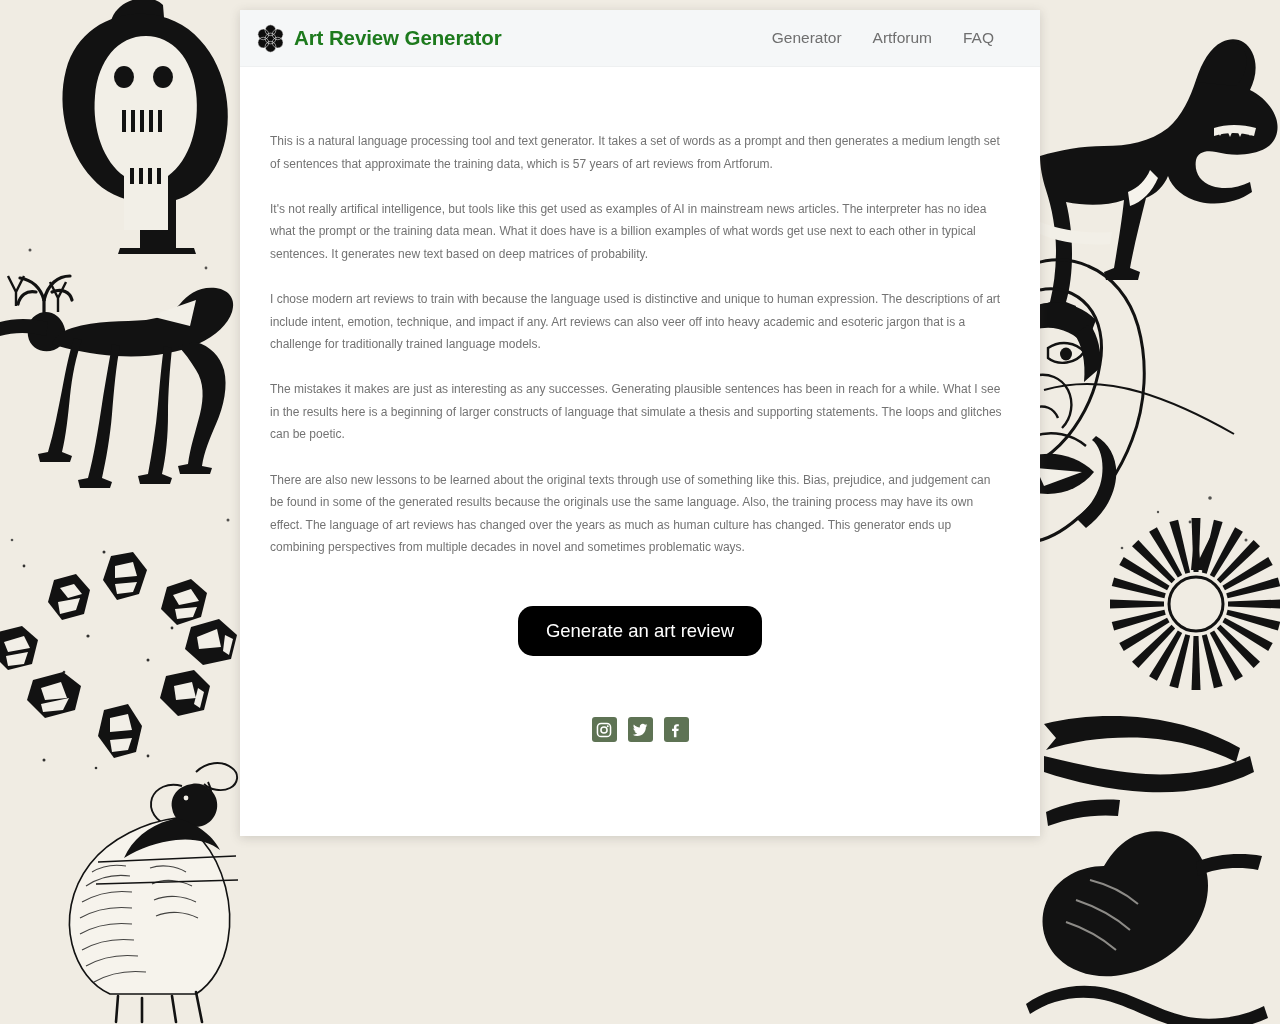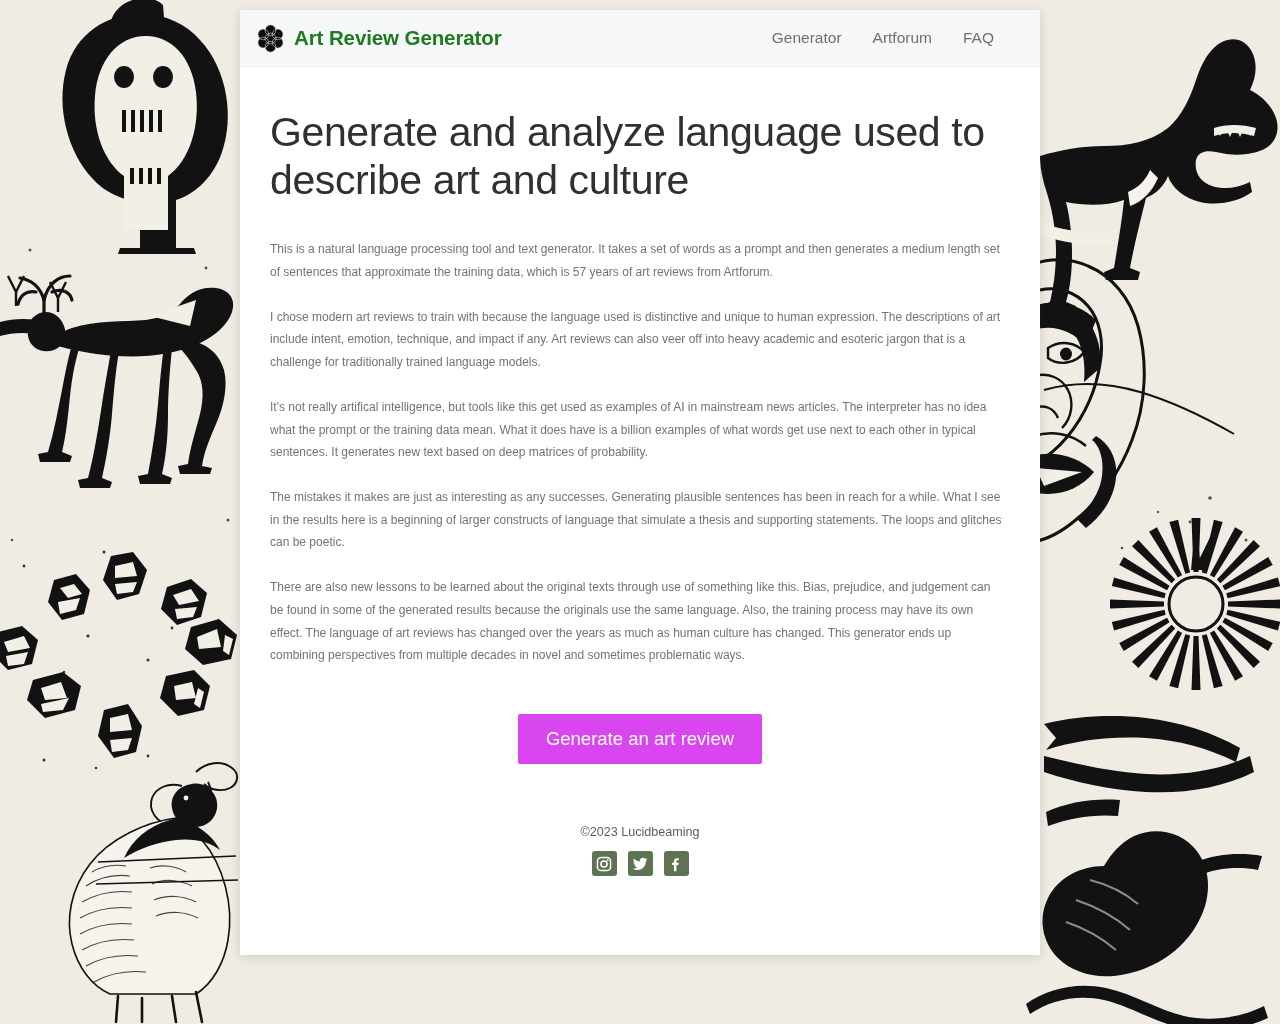--- a/index.html
+++ b/index.html
@@ -27,21 +27,21 @@
     pointer-events: none;
   }
   .bg-art svg { display: block; width: 1280px; height: 1024px; }
 
   
   .page-card {
     position: absolute;
     left: 240px;
     top: 10px;
     width: 800px;
-    height: 945px;
+    height: 826px;
     background: #ffffff;
     z-index: 2;
     box-shadow: 0 2px 10px rgba(60,58,50,0.18);
   }
 
   
   .site-header {
     height: 57px;
     background: #f5f7f8;
     display: flex;
@@ -100,26 +100,26 @@
     max-width: 735px;
   }
 
   
   .cta-wrap {
     display: flex;
     justify-content: center;
     margin-top: 47px;
   }
   .cta-button {
-    background: #d946ef;
+    background: #000000;
     color: #ffffff;
     font-size: 18.5px;
     font-family: "Liberation Sans", sans-serif;
     border: none;
-    border-radius: 2px;
+    border-radius: 15px;
     padding: 16px 28px;
     cursor: pointer;
     line-height: 1;
   }
 
   
   .site-footer {
     margin-top: 61px;
     text-align: center;
   }
@@ -525,36 +525,34 @@
     </a>
 
     <nav class="nav">
       <a class="nav-link" href="#">Generator</a>
       <a class="nav-link" href="#">Artforum</a>
       <a class="nav-link" href="#">FAQ</a>
     </nav>
   </header>
 
   <main class="content">
-    <h1 class="headline">Generate and analyze language used to describe art and culture</h1>
 
     <section class="body-copy">
       <p>This is a natural language processing tool and text generator. It takes a set of words as a prompt and then generates a medium length set of sentences that approximate the training data, which is 57 years of art reviews from Artforum.</p>
+      <p>It's not really artifical intelligence, but tools like this get used as examples of AI in mainstream news articles. The interpreter has no idea what the prompt or the training data mean. What it does have is a billion examples of what words get use next to each other in typical sentences. It generates new text based on deep matrices of probability.</p>
       <p>I chose modern art reviews to train with because the language used is distinctive and unique to human expression. The descriptions of art include intent, emotion, technique, and impact if any. Art reviews can also veer off into heavy academic and esoteric jargon that is a challenge for traditionally trained language models.</p>
-      <p>It's not really artifical intelligence, but tools like this get used as examples of AI in mainstream news articles. The interpreter has no idea what the prompt or the training data mean. What it does have is a billion examples of what words get use next to each other in typical sentences. It generates new text based on deep matrices of probability.</p>
       <p>The mistakes it makes are just as interesting as any successes. Generating plausible sentences has been in reach for a while. What I see in the results here is a beginning of larger constructs of language that simulate a thesis and supporting statements. The loops and glitches can be poetic.</p>
       <p>There are also new lessons to be learned about the original texts through use of something like this. Bias, prejudice, and judgement can be found in some of the generated results because the originals use the same language. Also, the training process may have its own effect. The language of art reviews has changed over the years as much as human culture has changed. This generator ends up combining perspectives from multiple decades in novel and sometimes problematic ways.</p>
     </section>
 
     <div class="cta-wrap">
       <button class="cta-button" type="button">Generate an art review</button>
     </div>
 
     <footer class="site-footer">
-      <p class="copyright">©2023 Lucidbeaming</p>
       <div class="social-row">
         <a class="social-btn" href="#">
           <span>
             <svg width="16" height="16" viewBox="0 0 24 24" xmlns="http://www.w3.org/2000/svg">
               <rect x="2.2" y="2.2" width="19.6" height="19.6" rx="5.4" ry="5.4" fill="none" stroke="#ffffff" stroke-width="2.3"></rect>
               <circle cx="12" cy="12" r="4.6" fill="none" stroke="#ffffff" stroke-width="2.3"></circle>
               <circle cx="17.6" cy="6.4" r="1.45" fill="#ffffff"></circle>
             </svg>
           </span>
         </a>

